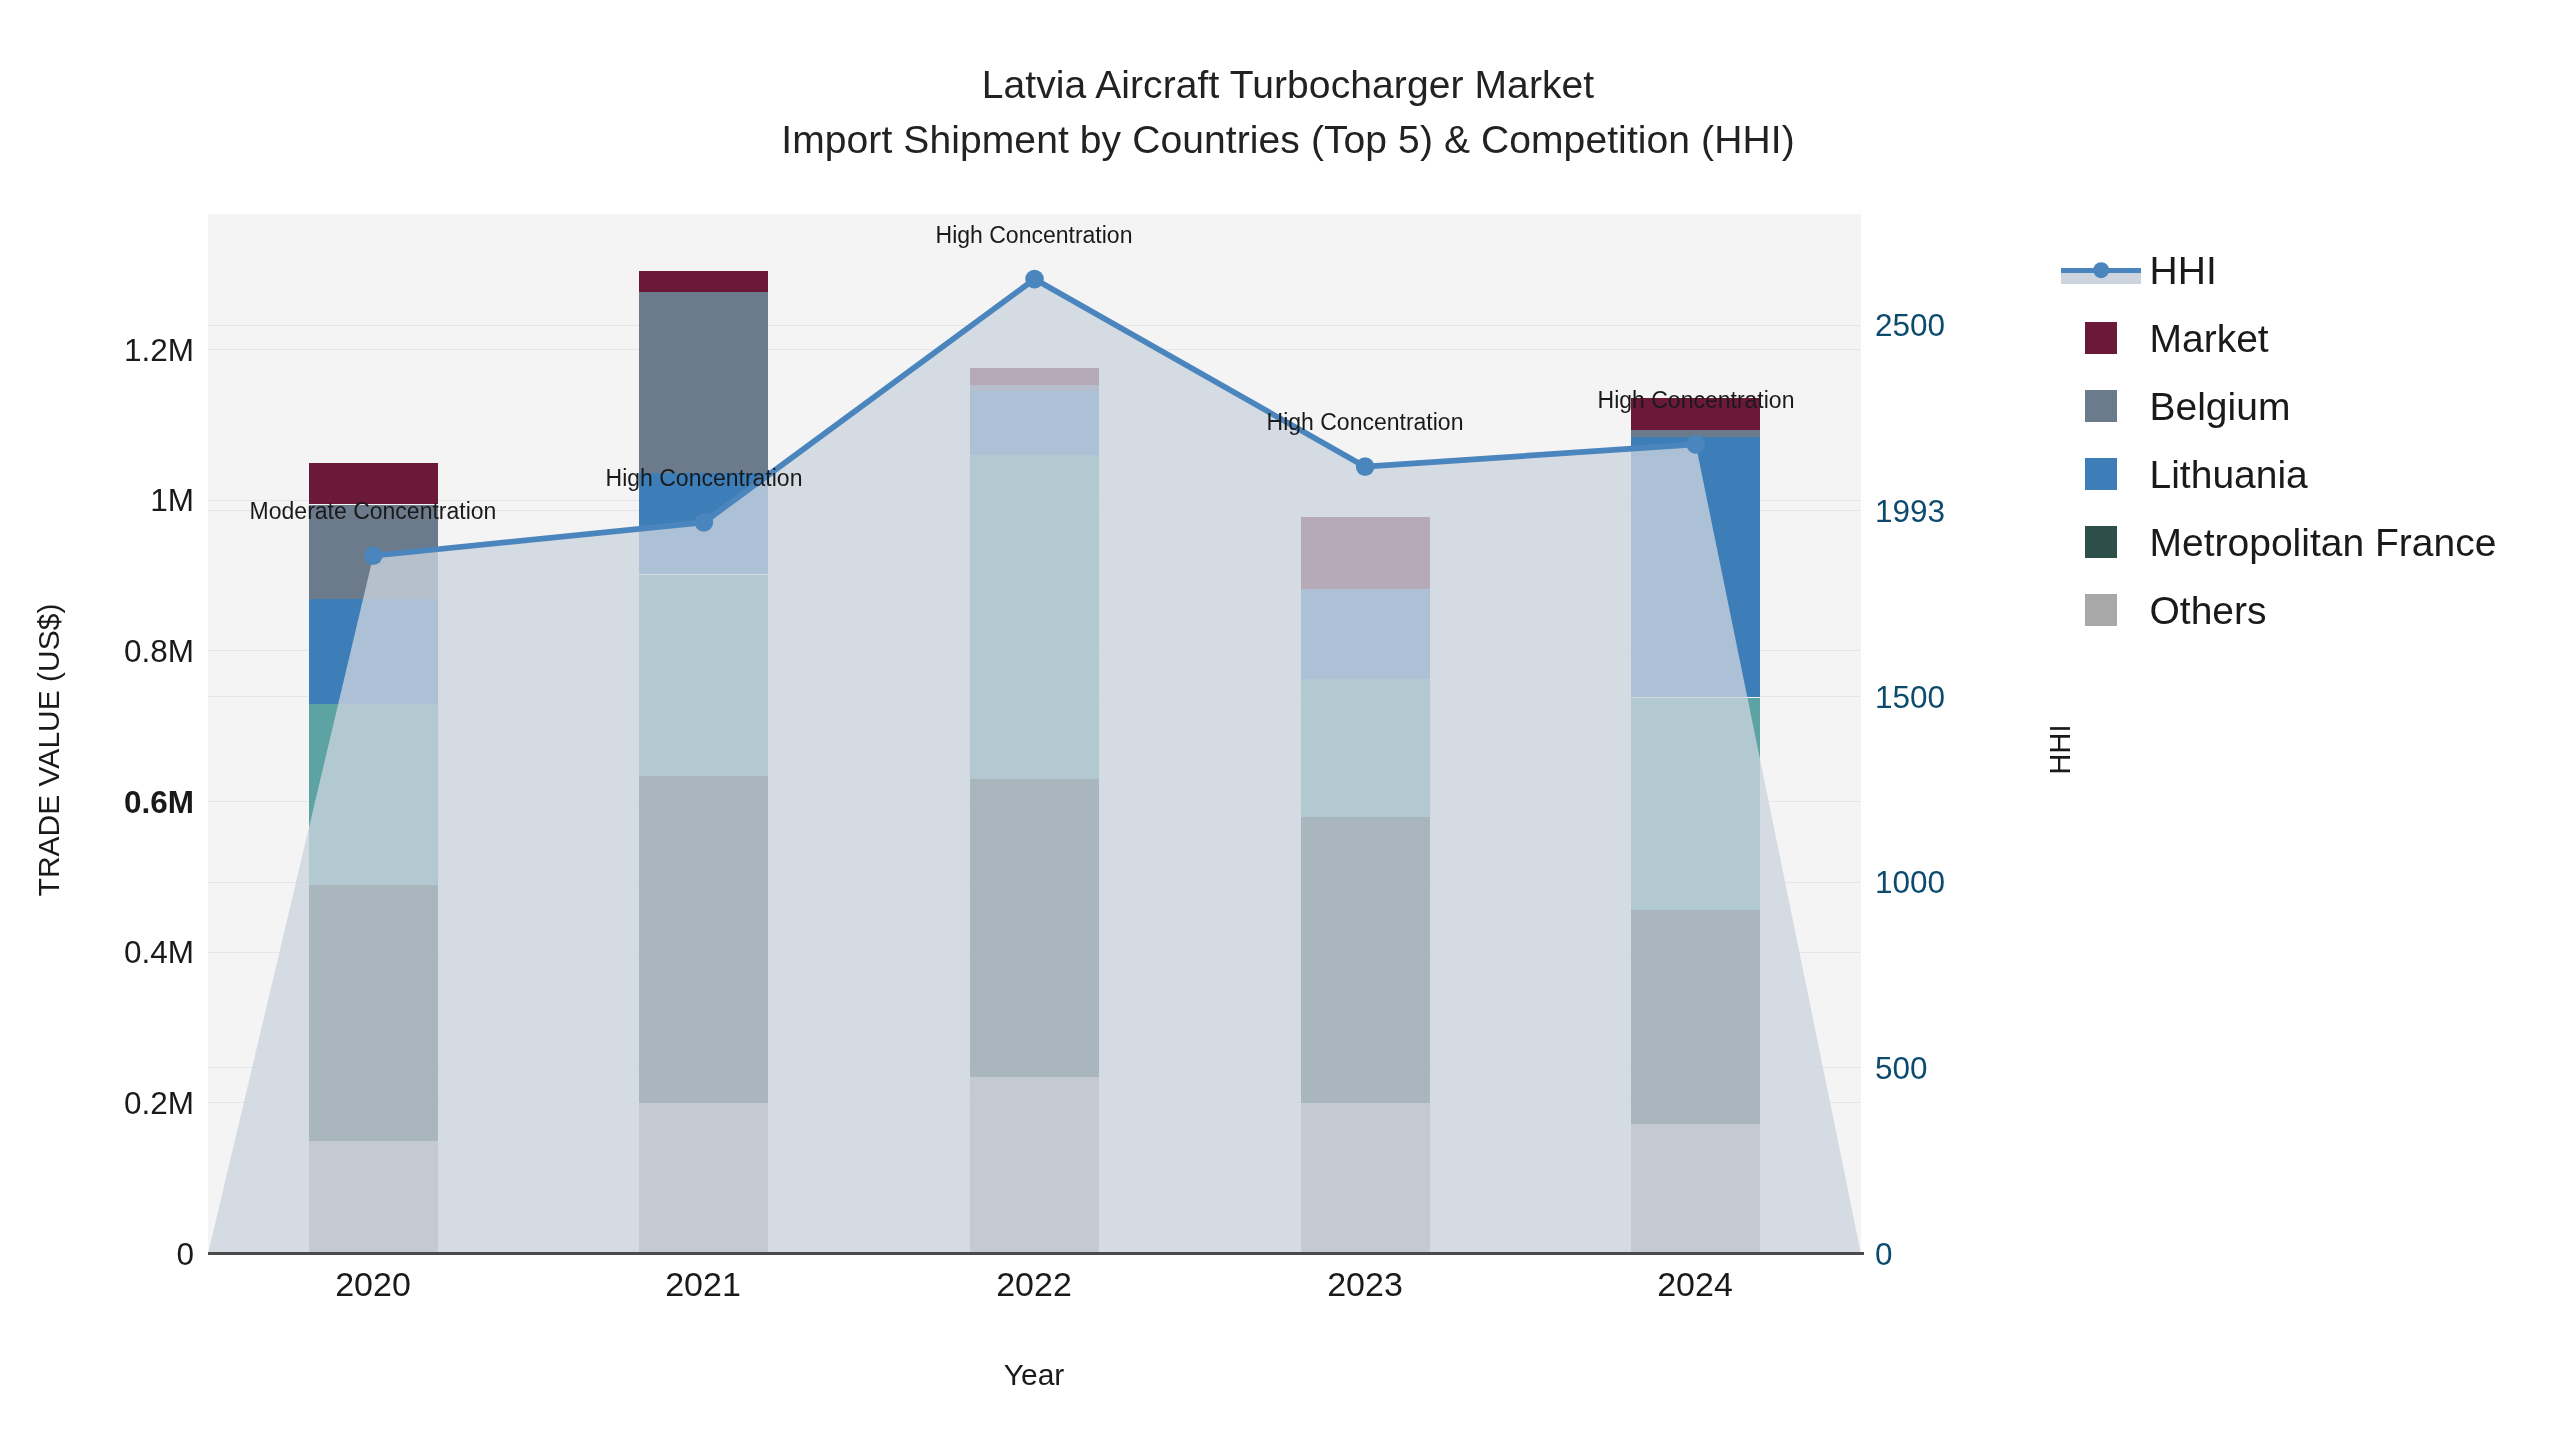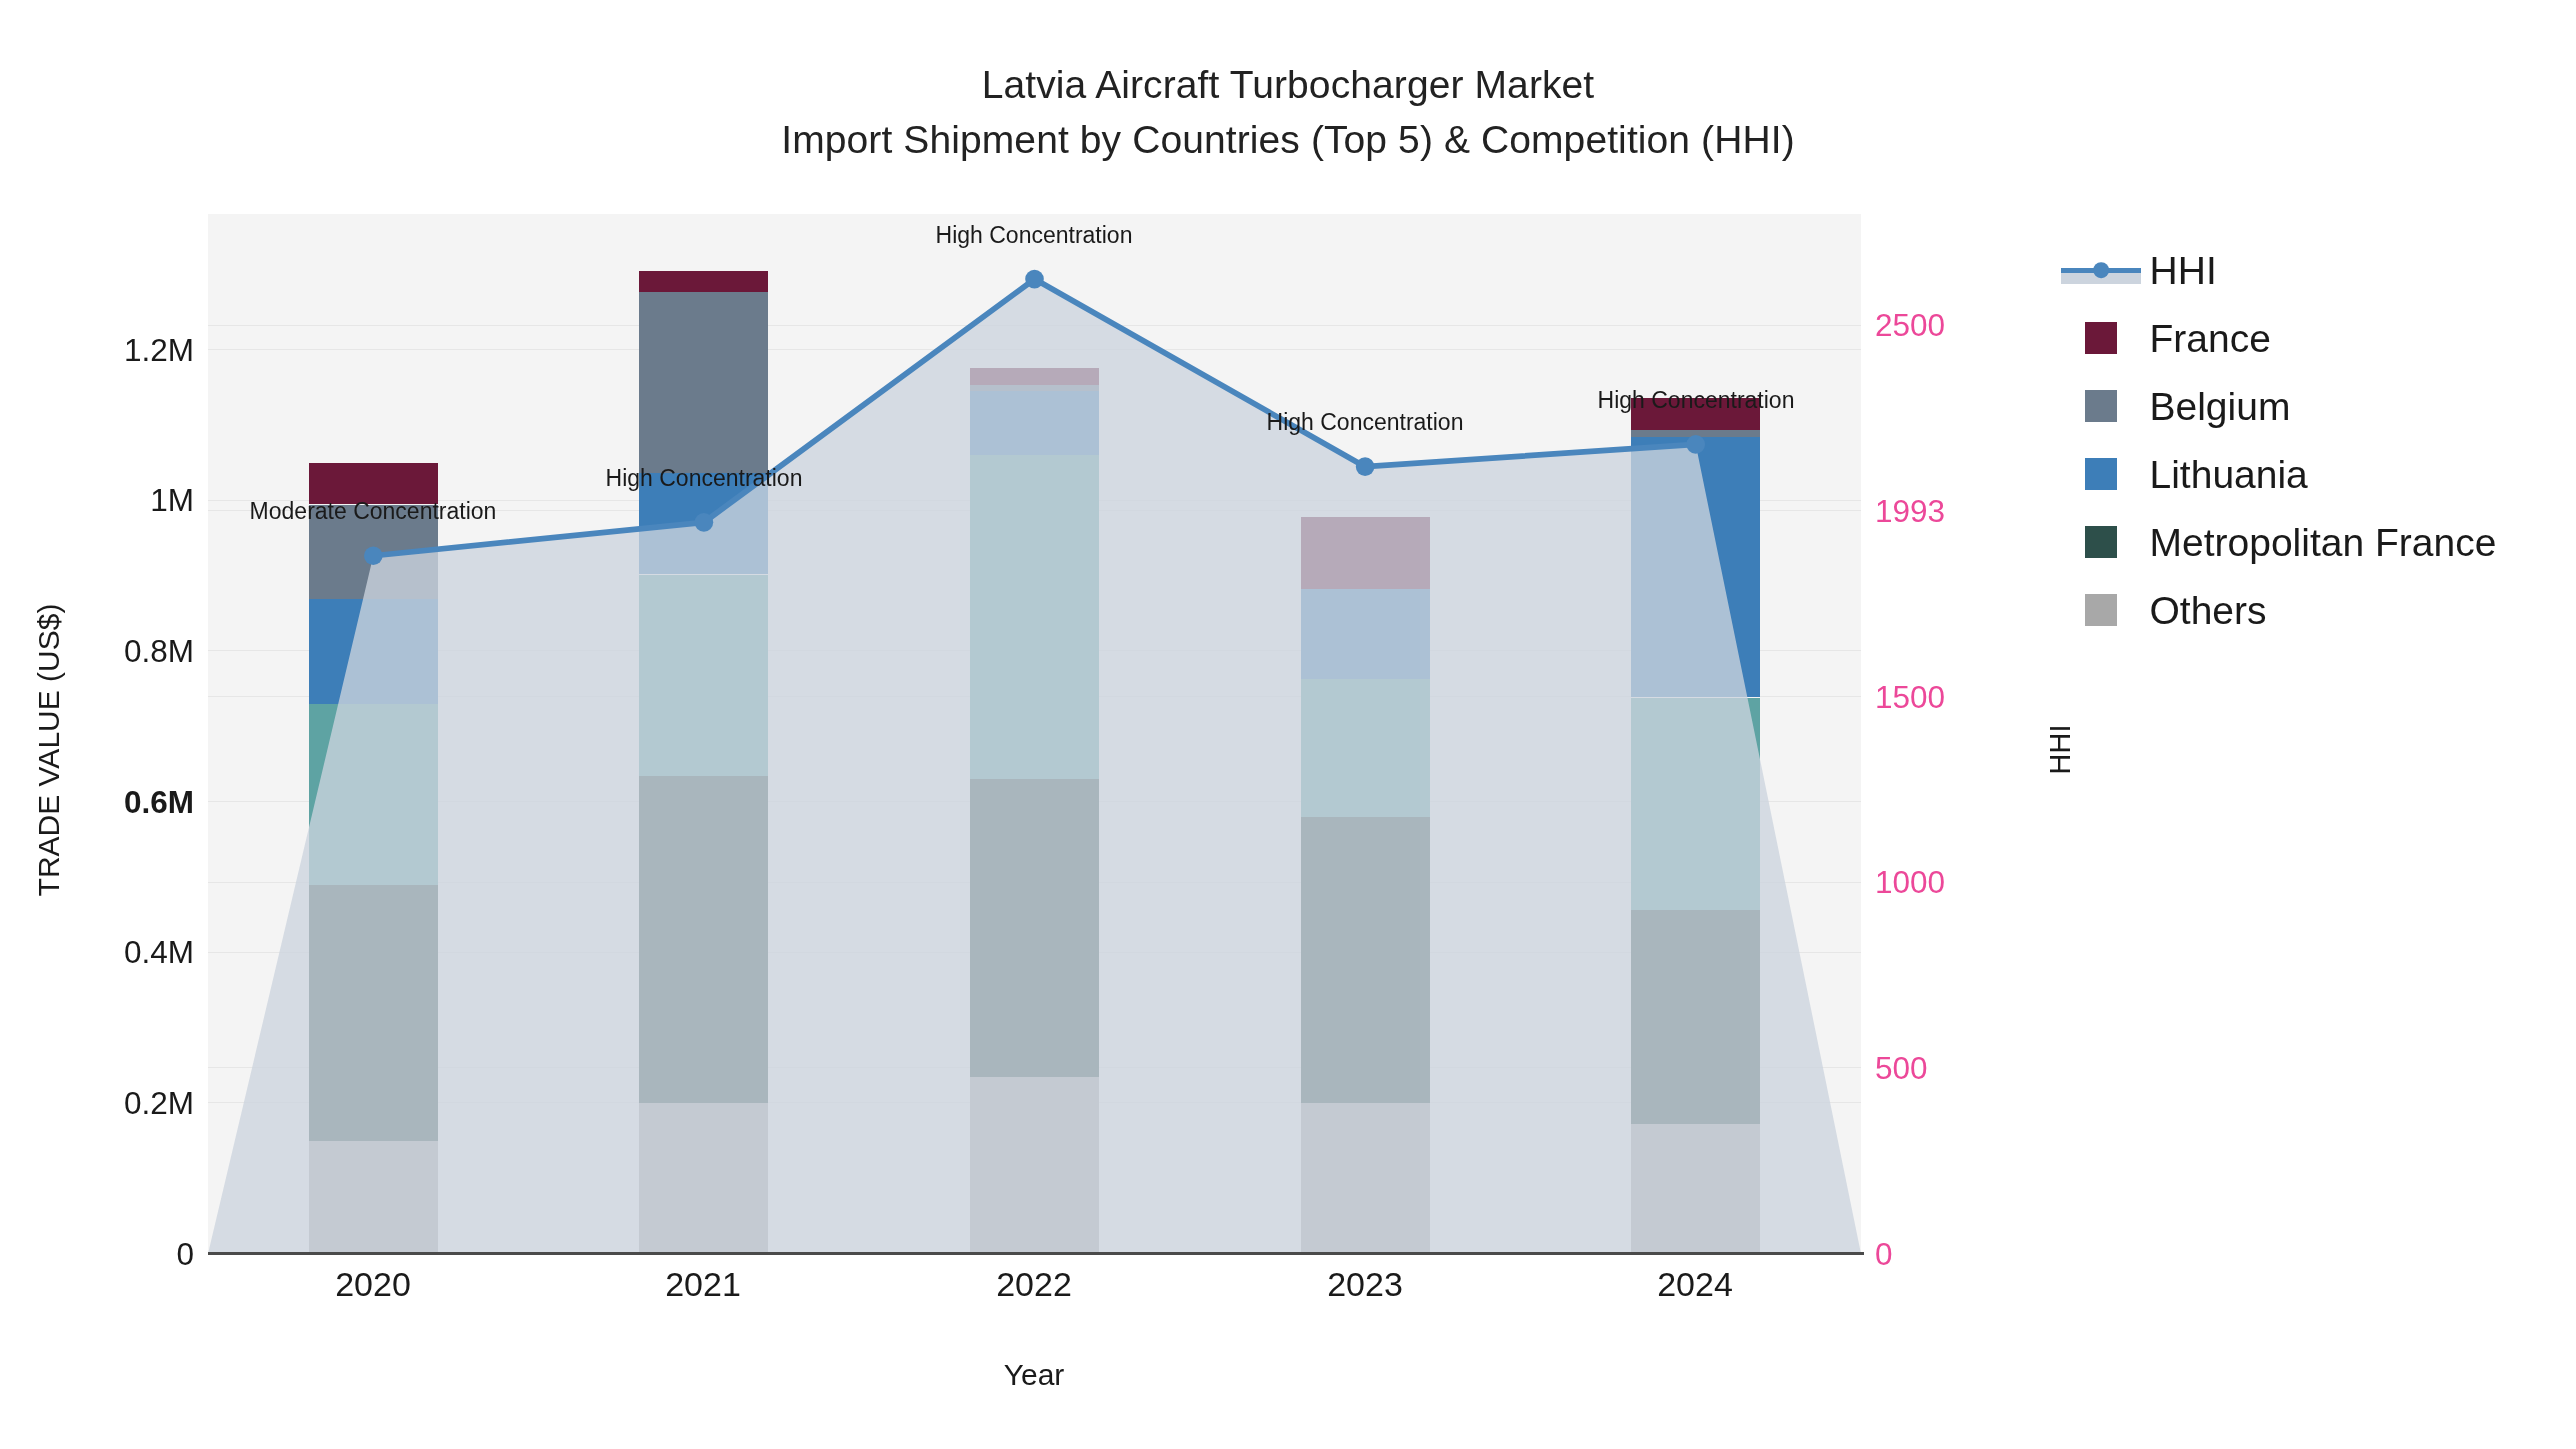--- a/index.html
+++ b/index.html
@@ -49,21 +49,21 @@
     position:absolute;color:#1a1a1a;font-size:23px;white-space:nowrap;
     transform:translate(-50%,-50%);
   }
 
   
   .ytick-l{
     position:absolute;right:0;color:#1a1a1a;font-size:31.5px;
     transform:translateY(-50%);white-space:nowrap;text-align:right;
   }
   .ytick-r{
-    position:absolute;left:0;color:#ec4899;font-size:31.5px;
+    position:absolute;left:0;color:#0c4a6e;font-size:31.5px;
     transform:translateY(-50%);white-space:nowrap;
   }
   .ytick-l-wrap{position:absolute;left:29px;top:0;width:165px;height:1449px;}
   .ytick-r-wrap{position:absolute;left:1875px;top:0;width:157px;height:1449px;}
 
   .xtick{
     position:absolute;top:1265px;color:#1a1a1a;font-size:34px;
     transform:translateX(-50%);white-space:nowrap;
   }
   .xaxis-title{
@@ -229,21 +229,21 @@
       <div class="legend-row">
         <div class="legend-line-key">
           <div class="band"></div>
           <div class="ln" style="background: rgb(74, 134, 189);"></div>
           <div class="dot" style="background: rgb(74, 134, 189);"></div>
         </div>
         <span class="legend-label">HHI</span>
       </div>
       <div class="legend-row">
         <div class="legend-swatch" style="background: rgb(107, 24, 57);"></div>
-        <span class="legend-label">France</span>
+        <span class="legend-label">Market</span>
       </div>
       <div class="legend-row">
         <div class="legend-swatch" style="background: rgb(107, 123, 140);"></div>
         <span class="legend-label">Belgium</span>
       </div>
       <div class="legend-row">
         <div class="legend-swatch" style="background: rgb(61, 126, 184);"></div>
         <span class="legend-label">Lithuania</span>
       </div>
       <div class="legend-row">

